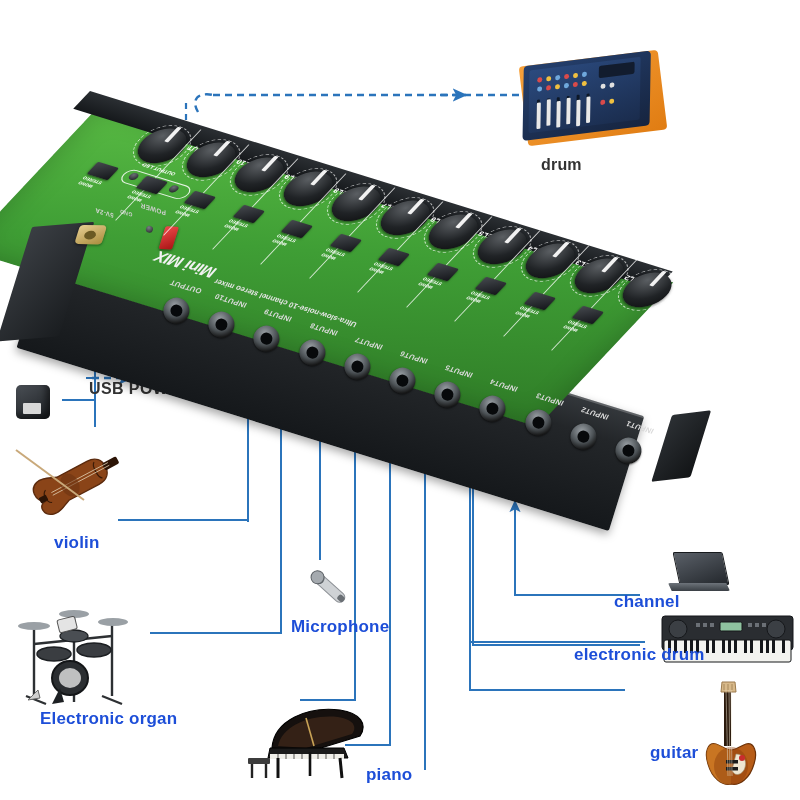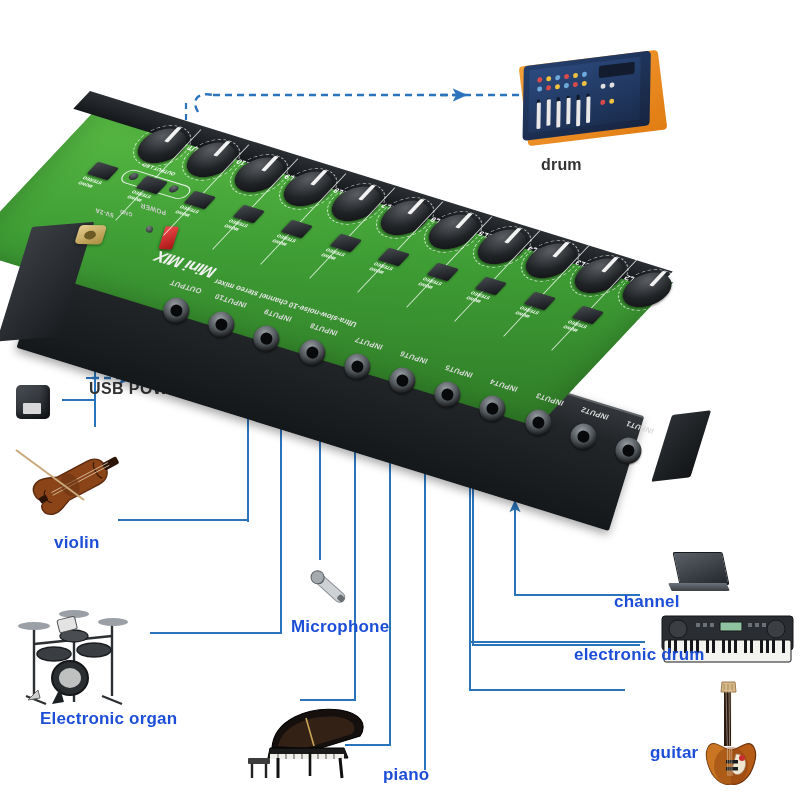--- a/index.html
+++ b/index.html
@@ -246,21 +246,21 @@
       </g>
       <line x1="30" y1="66" x2="30" y2="86" stroke="#111" stroke-width="3"></line>
       <line x1="92" y1="66" x2="94" y2="86" stroke="#111" stroke-width="3"></line>
       <line x1="62" y1="60" x2="62" y2="84" stroke="#111" stroke-width="2.6"></line>
       <rect x="0" y="66" width="22" height="6" rx="1" fill="#3c3c3c"></rect>
       <line x1="4" y1="72" x2="4" y2="86" stroke="#222" stroke-width="2.4"></line>
       <line x1="18" y1="72" x2="18" y2="86" stroke="#222" stroke-width="2.4"></line>
       <path d="M58,26 L66,54" stroke="#c9a356" stroke-width="1.6"></path>
     </svg>
   </div>
-  <div class="lbl" style="left:383px;top:765px">piano</div>
+  <div class="lbl" style="left:366px;top:765px">piano</div>
 
   <div class="lap" style="left:668px;top:552px;width:64px;height:48px;">
     <div class="screen" style="left:8px;top:0;width:48px;height:31px;transform:skewX(12deg)"></div>
     <div class="base" style="left:0;top:31px;width:62px;height:8px;
          clip-path:polygon(0 0,94% 0,100% 100%,6% 100%)"></div>
   </div>
   <div class="lbl" style="left:614px;top:592px">channel</div>
 
   <div class="organ" style="left:660px;top:614px;">
     <svg viewBox="0 0 135 54" width="135" height="54">

